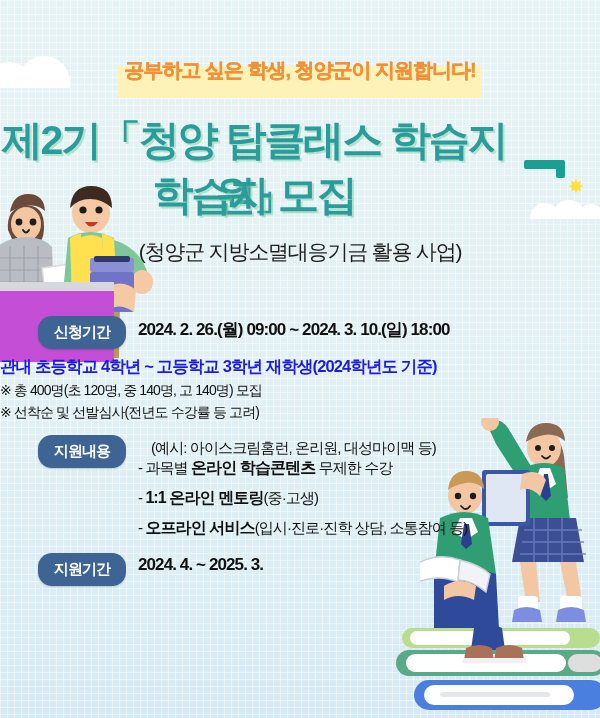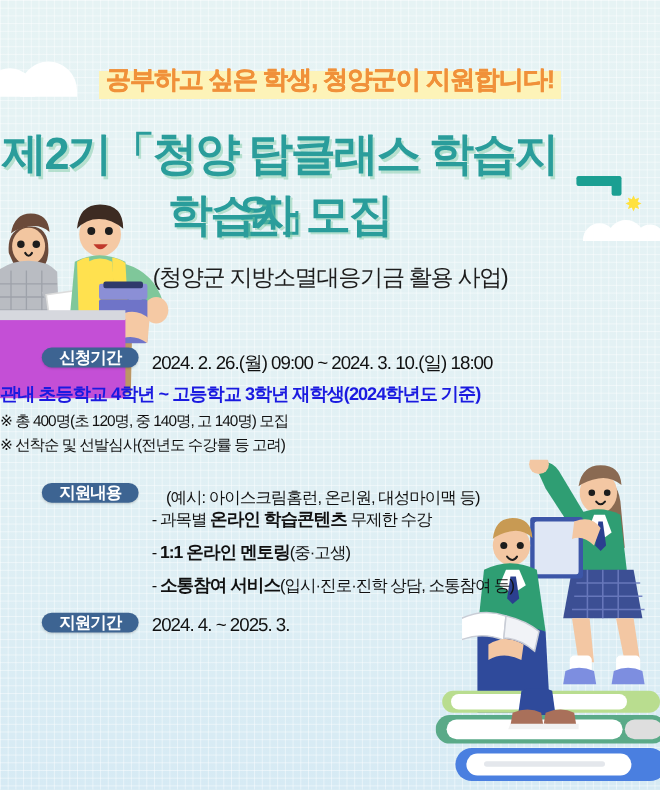--- a/index.html
+++ b/index.html
@@ -26,22 +26,22 @@
   .flower{position:absolute;left:567px;top:178px;width:18px;height:18px;
     color:#ffe13d;font-size:19px;line-height:18px;text-align:center;}
   .teal-bar{position:absolute;left:524px;top:160px;width:40px;height:9px;
     background:#1a9f92;border-radius:2px;}
   .teal-bar2{position:absolute;left:556px;top:160px;width:9px;height:18px;
     background:#1a9f92;border-radius:2px;}
 
   
   .eyebrow-wrap{position:absolute;left:0;top:56px;width:600px;text-align:center;}
   .eyebrow{
-    display:inline-block;font-size:23px;font-weight:bold;color:#f0913a;
-    letter-spacing:-1px;padding:1px 6px 2px;
+    display:inline-block;font-size:20px;font-weight:bold;color:#f0913a;
+    letter-spacing:-1px;padding:1px 6px 14px;
     background:linear-gradient(180deg,transparent 0 24%,#fdf3b8 24% 100%);
     -webkit-text-stroke:.4px #f0913a;
   }
   .title1,.title2{
     position:absolute;left:0;width:508px;text-align:center;
     color:#2a9d9b;font-weight:bold;letter-spacing:-2.2px;
     text-shadow:2px 2px 0 rgba(120,200,160,.45);
   }
   .title1{top:113px;font-size:41px;}
   .title2{top:168px;font-size:41px;}
@@ -56,29 +56,29 @@
   #adults{left:-6px;top:168px;width:160px;height:190px;}
   
   #students{left:420px;top:418px;width:185px;height:230px;}
   
   #books{left:396px;top:626px;width:210px;height:92px;}
 
   
   #info{position:absolute;left:0;top:316px;width:600px;}
   .row{display:flex;align-items:flex-start;margin-bottom:5px;position:relative;z-index:4;}
   .pill{
-    flex:0 0 auto;width:88px;height:18px;margin-left:38px;margin-right:12px;
+    flex:0 0 auto;width:88px;height:33px;margin-left:38px;margin-right:12px;
     background:#3d6492;border-radius:14px;color:#fff;font-size:15px;font-weight:bold;
     display:flex;align-items:center;justify-content:center;letter-spacing:-.9px;
     box-shadow:0 1px 2px rgba(0,0,0,.18);
   }
   .pill.spaced{letter-spacing:3px;text-indent:3px;}
   .body{flex:1 1 auto;padding-top:2px;}
   .l{display:block;letter-spacing:-.9px;color:#111;}
-  .l.date{font-size:17px;font-weight:normal;}
+  .l.date{font-size:17px;font-weight:bold;}
   .l.blue{font-size:16.5px;font-weight:bold;color:#1a1ae0;}
   .l.note{font-size:14px;font-weight:normal;color:#111;margin-top:4px;}
   .l.plain{font-size:15px;}
   .l.url{font-size:15px;margin-top:3px;}
   .l.item{font-size:15px;margin-top:0;}
   .l.item.gap{margin-top:9px;}
   .l.sub{font-size:15px;margin-top:2px;padding-left:13px;}
   .b{font-weight:bold;}
   .bigger{font-size:16px;}
 </style>
@@ -219,27 +219,27 @@
 
     <div class="row">
       <div class="body">
         <span class="l blue">관내 초등학교 4학년 ~ 고등학교 3학년 재학생(2024학년도 기준)</span>
         <span class="l note">※ 총 400명(초 120명, 중 140명, 고 140명) 모집</span>
         <span class="l note">※ 선착순 및 선발심사(전년도 수강률 등 고려)</span>
       </div>
     </div>
 
 
-    <div class="row" style="margin-top:25px;">
+    <div class="row" style="margin-top:13px;">
       <div class="pill">지원내용</div>
       <div class="body">
         <span class="l sub">(예시: 아이스크림홈런, 온리원, 대성마이맥 등)</span>
         <span class="l item"><span>- </span><span>과목별 </span><span class="b bigger">온라인 학습콘텐츠</span><span> 무제한 수강</span></span>
         <span class="l item gap"><span>- </span><span class="b bigger">1:1 온라인 멘토링</span><span>(중·고생)</span></span>
-        <span class="l item gap"><span>- </span><span class="b bigger">소통참여 서비스</span><span>(입시·진로·진학 상담, 소통참여 등)</span></span>
+        <span class="l item gap"><span>- </span><span class="b bigger">오프라인 서비스</span><span>(입시·진로·진학 상담, 소통참여 등)</span></span>
       </div>
     </div>
 
     <div class="row" style="margin-top:14px;">
       <div class="pill">지원기간</div>
       <div class="body">
         <span class="l date">2024. 4. ~ 2025. 3.</span>
       </div>
     </div>
 

